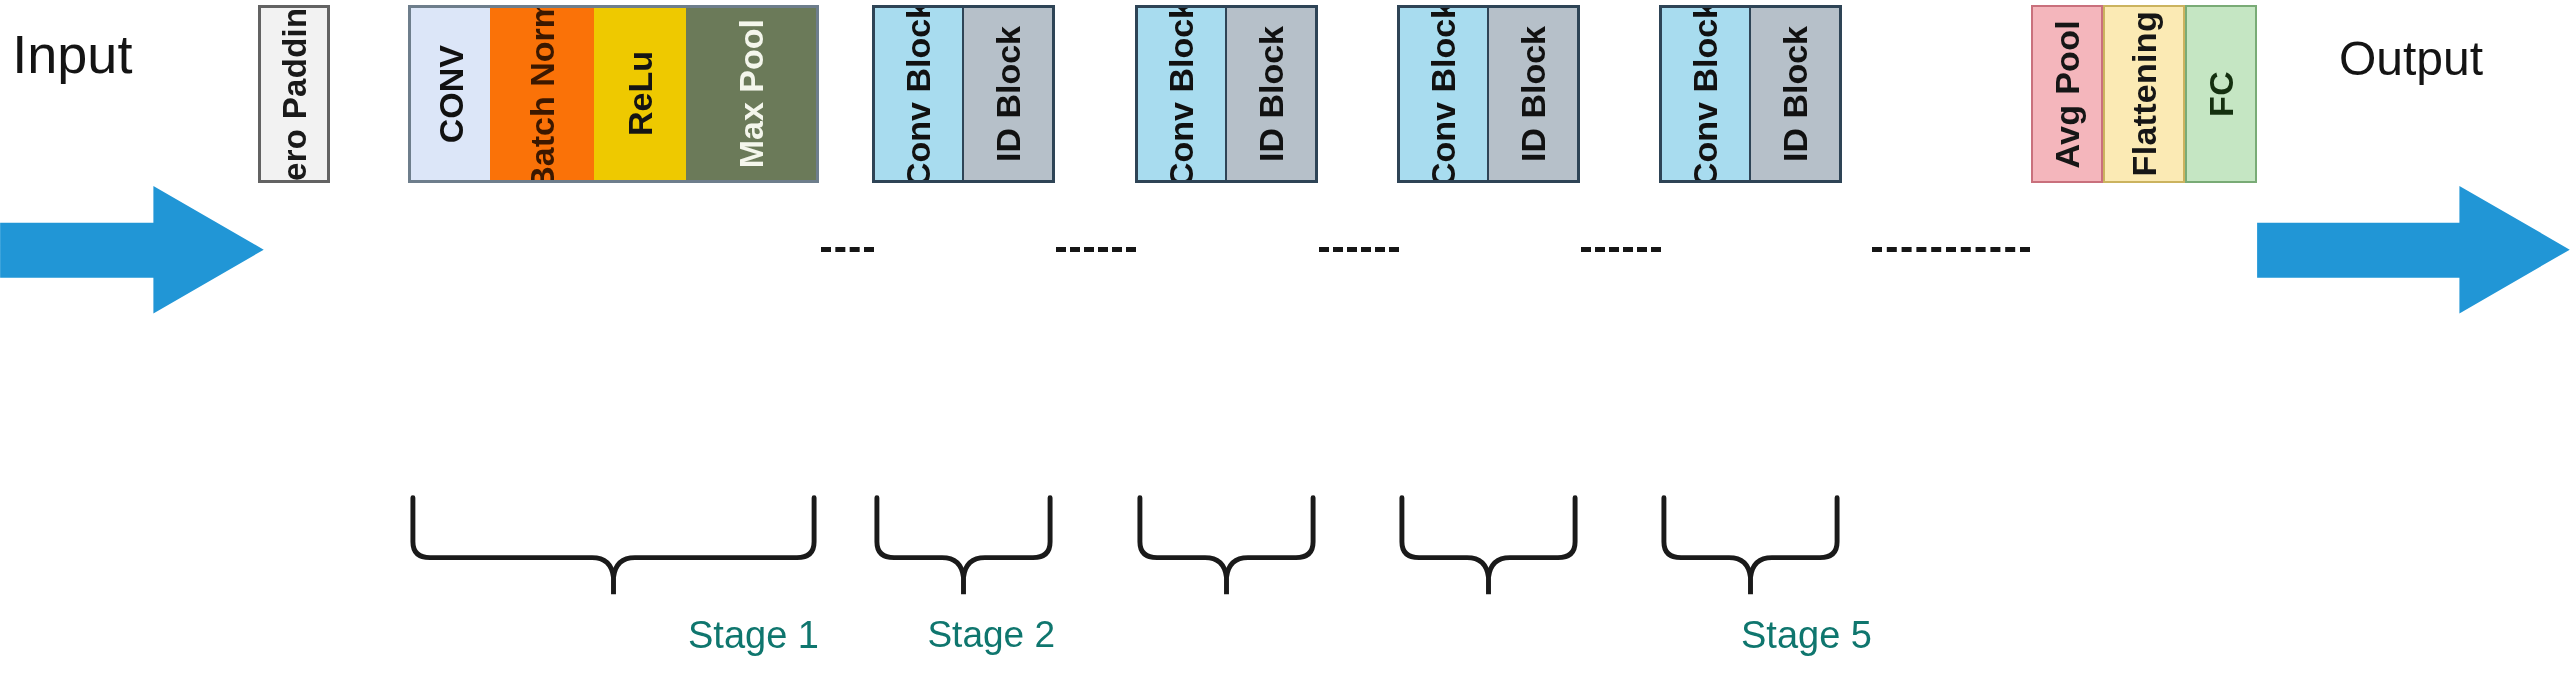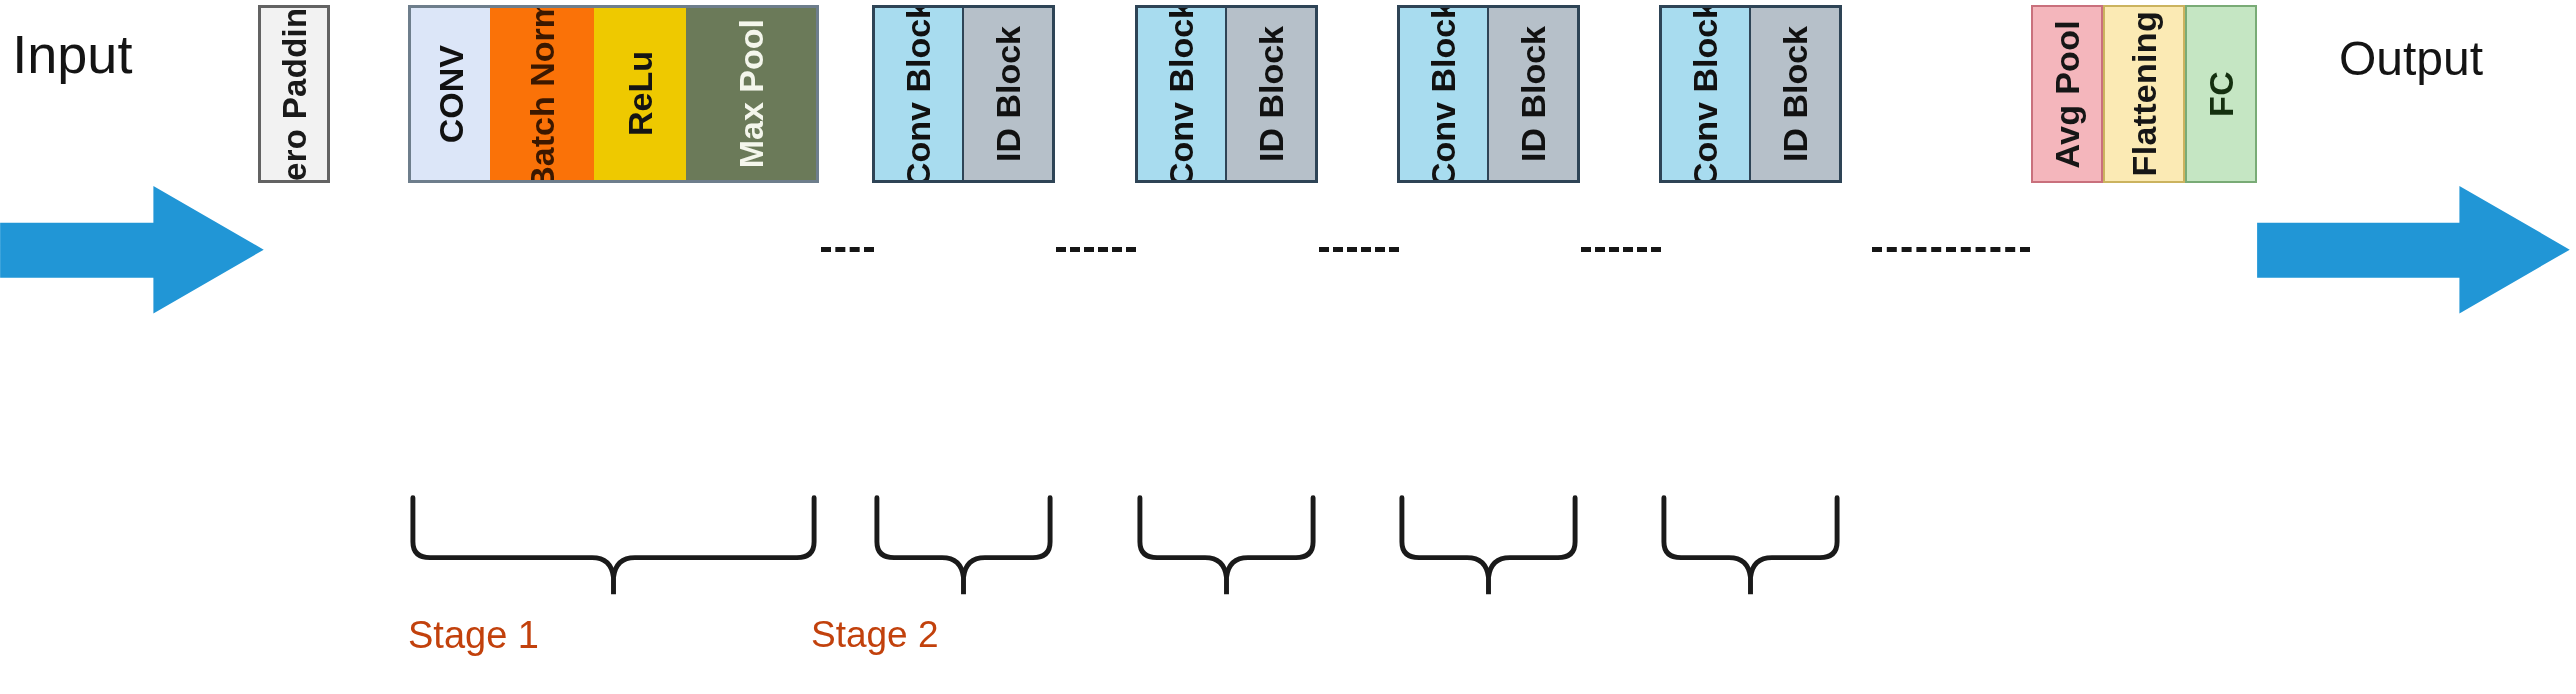--- a/index.html
+++ b/index.html
@@ -76,22 +76,22 @@
     height: 0;
     border-top: 5.5px dashed #161616;
   }
 
   
   .brace { position: absolute; }
 
   .stage-cap {
     position: absolute;
     white-space: nowrap;
-    color: #c2410c;
-    text-align: left;
+    color: #0f766e;
+    text-align: right;
     font-weight: normal;
   }
 </style>
 </head>
 <body>
 
 <div id="canvas">
 
   <div class="ftext" style="left:12.3px; top:23px; font-size:54px;">Input</div>
 
@@ -204,15 +204,16 @@
 
   <svg class="brace" style="left:1397px; top:494px; width:183px; height:104px;" viewBox="0 0 298 170" preserveAspectRatio="none">
     <path d="M 8,6 L 8,78 Q 8,104 36,104 L 114,104 Q 145,104 149,136 L 149,164
              L 149,136 Q 153,104 184,104 L 262,104 Q 290,104 290,78 L 290,6" fill="none" stroke="#1a1a1a" stroke-width="8" stroke-linecap="round"></path>
   </svg>
 
   <svg class="brace" style="left:1659px; top:494px; width:183px; height:104px;" viewBox="0 0 298 170" preserveAspectRatio="none">
     <path d="M 8,6 L 8,78 Q 8,104 36,104 L 114,104 Q 145,104 149,136 L 149,164
              L 149,136 Q 153,104 184,104 L 262,104 Q 290,104 290,78 L 290,6" fill="none" stroke="#1a1a1a" stroke-width="8" stroke-linecap="round"></path>
   </svg>
+  <div class="stage-cap" style="left:1628px; top:614px; width:244px; font-size:38px;">Stage 5</div>
 
 </div>
 
 
 </body></html>

